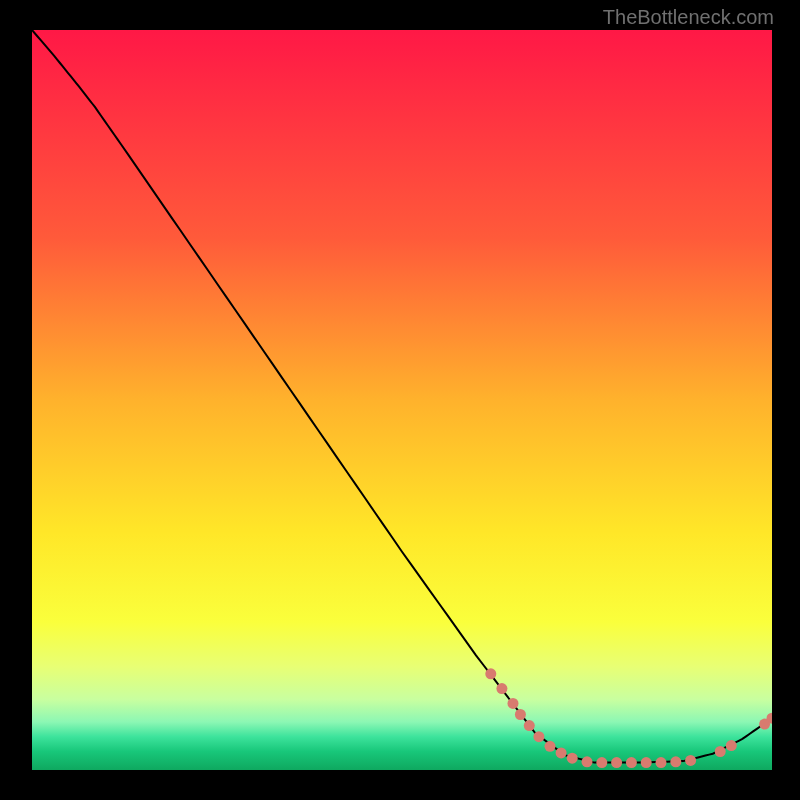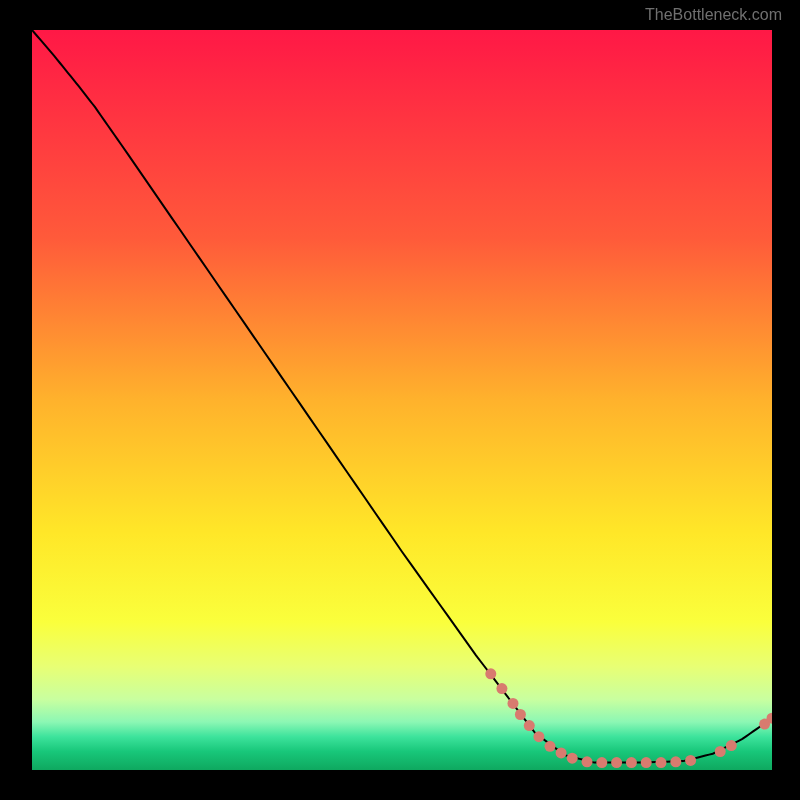--- a/index.html
+++ b/index.html
@@ -7,23 +7,23 @@
     width: 800px;
     height: 800px;
     background: #000;
     position: relative;
     overflow: hidden;
     font-family: Arial, Helvetica, sans-serif;
   }
   .watermark {
     position: absolute;
     top: 6px;
-    right: 18px;
+    right: 26px;
     color: #707070;
-    font-size: 16px;
+    font-size: 20px;
     font-weight: 500;
     z-index: 10;
   }
   .plot-area {
     position: absolute;
     left: 32px;
     top: 30px;
     width: 740px;
     height: 740px;
     overflow: hidden;

